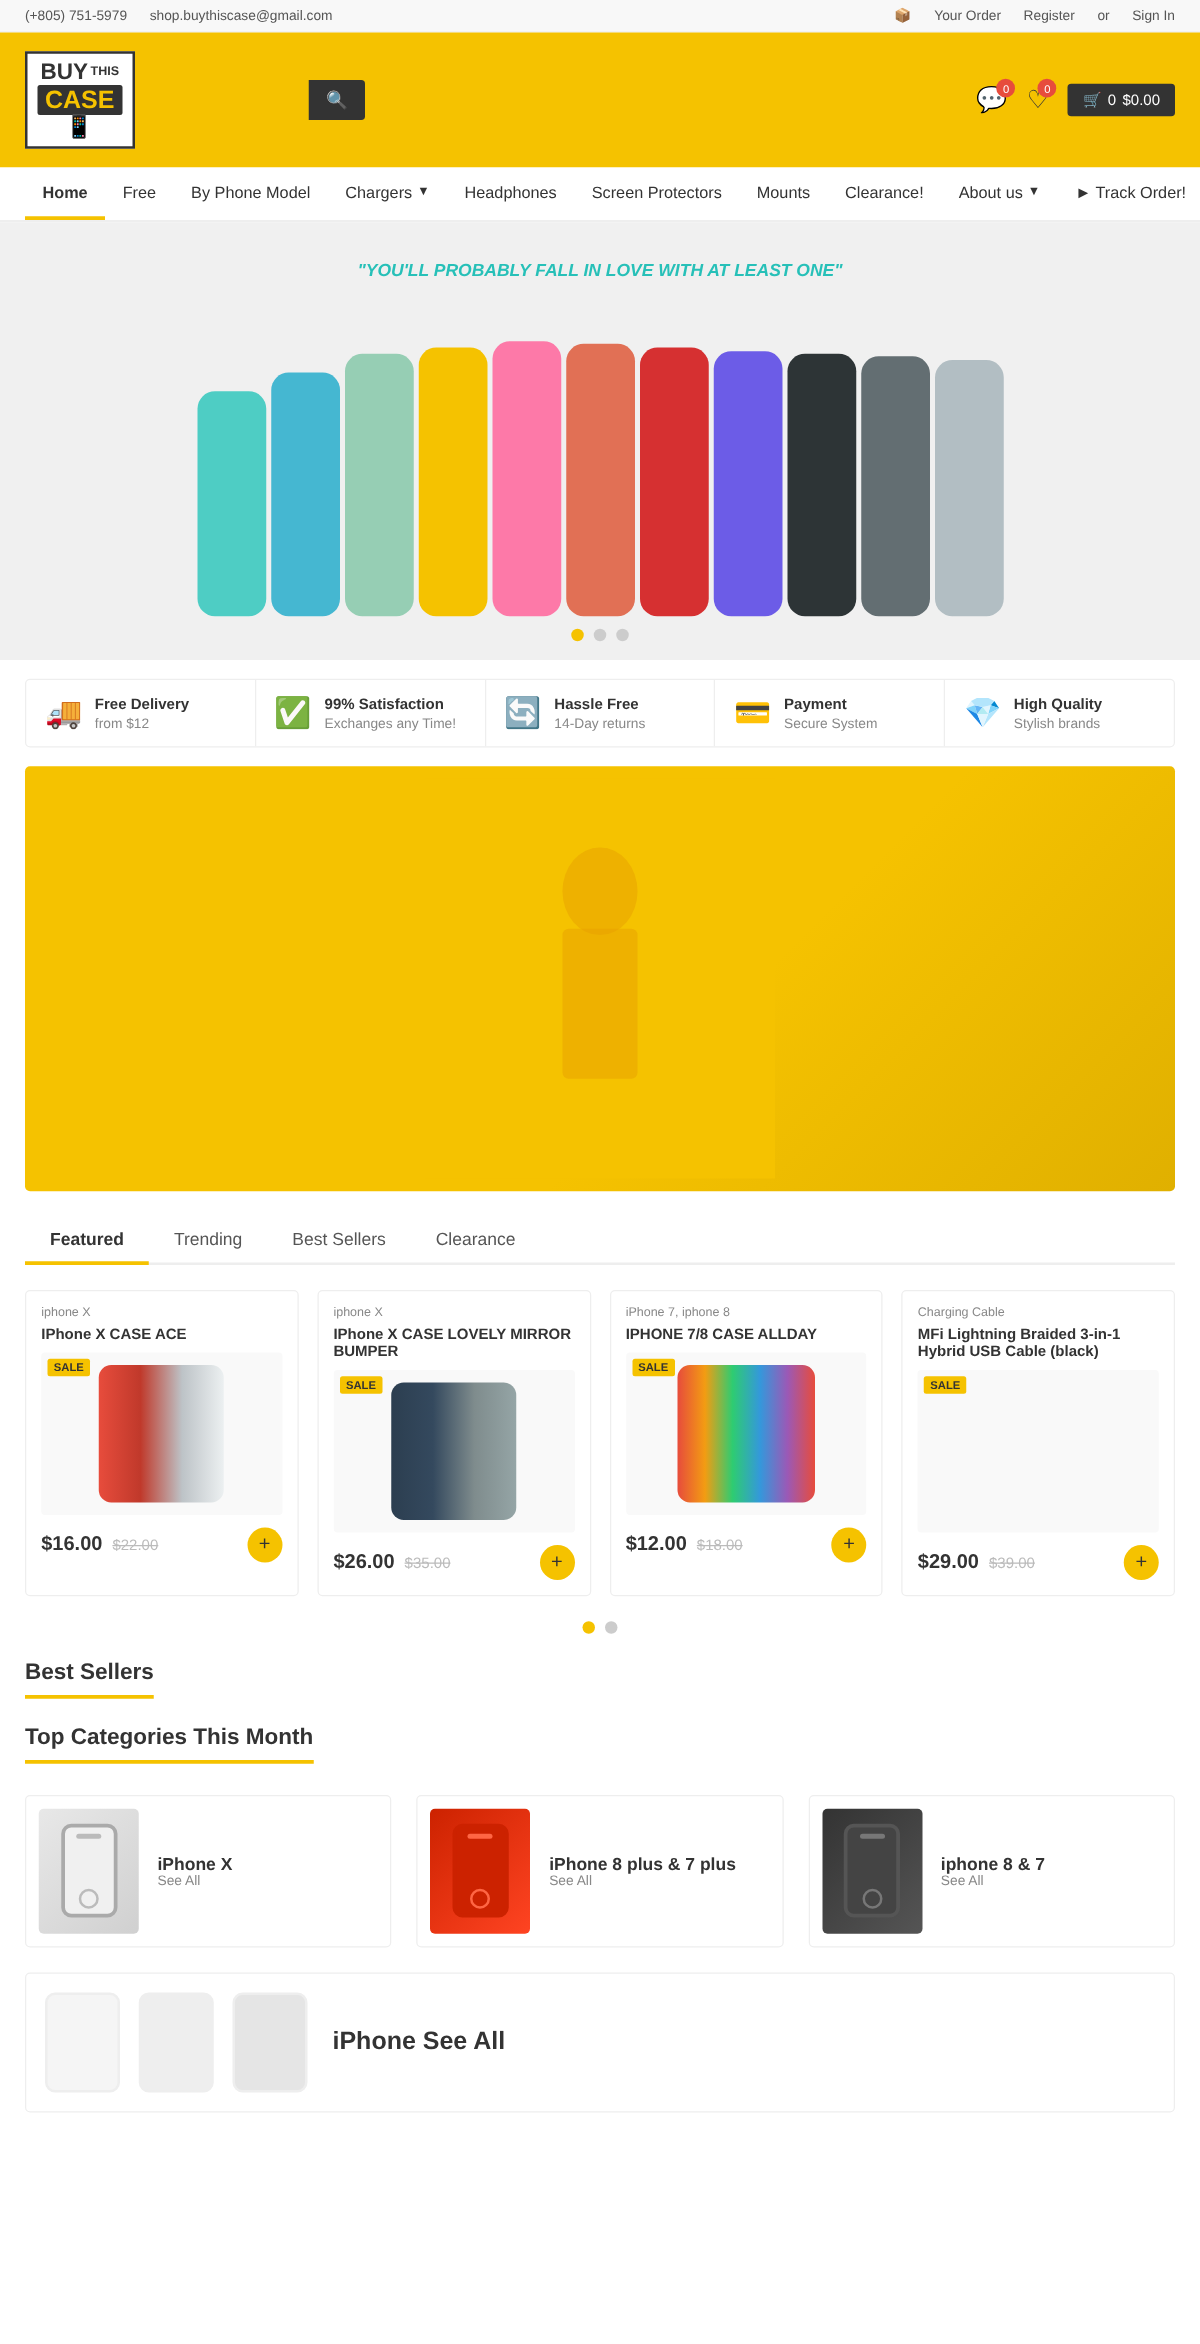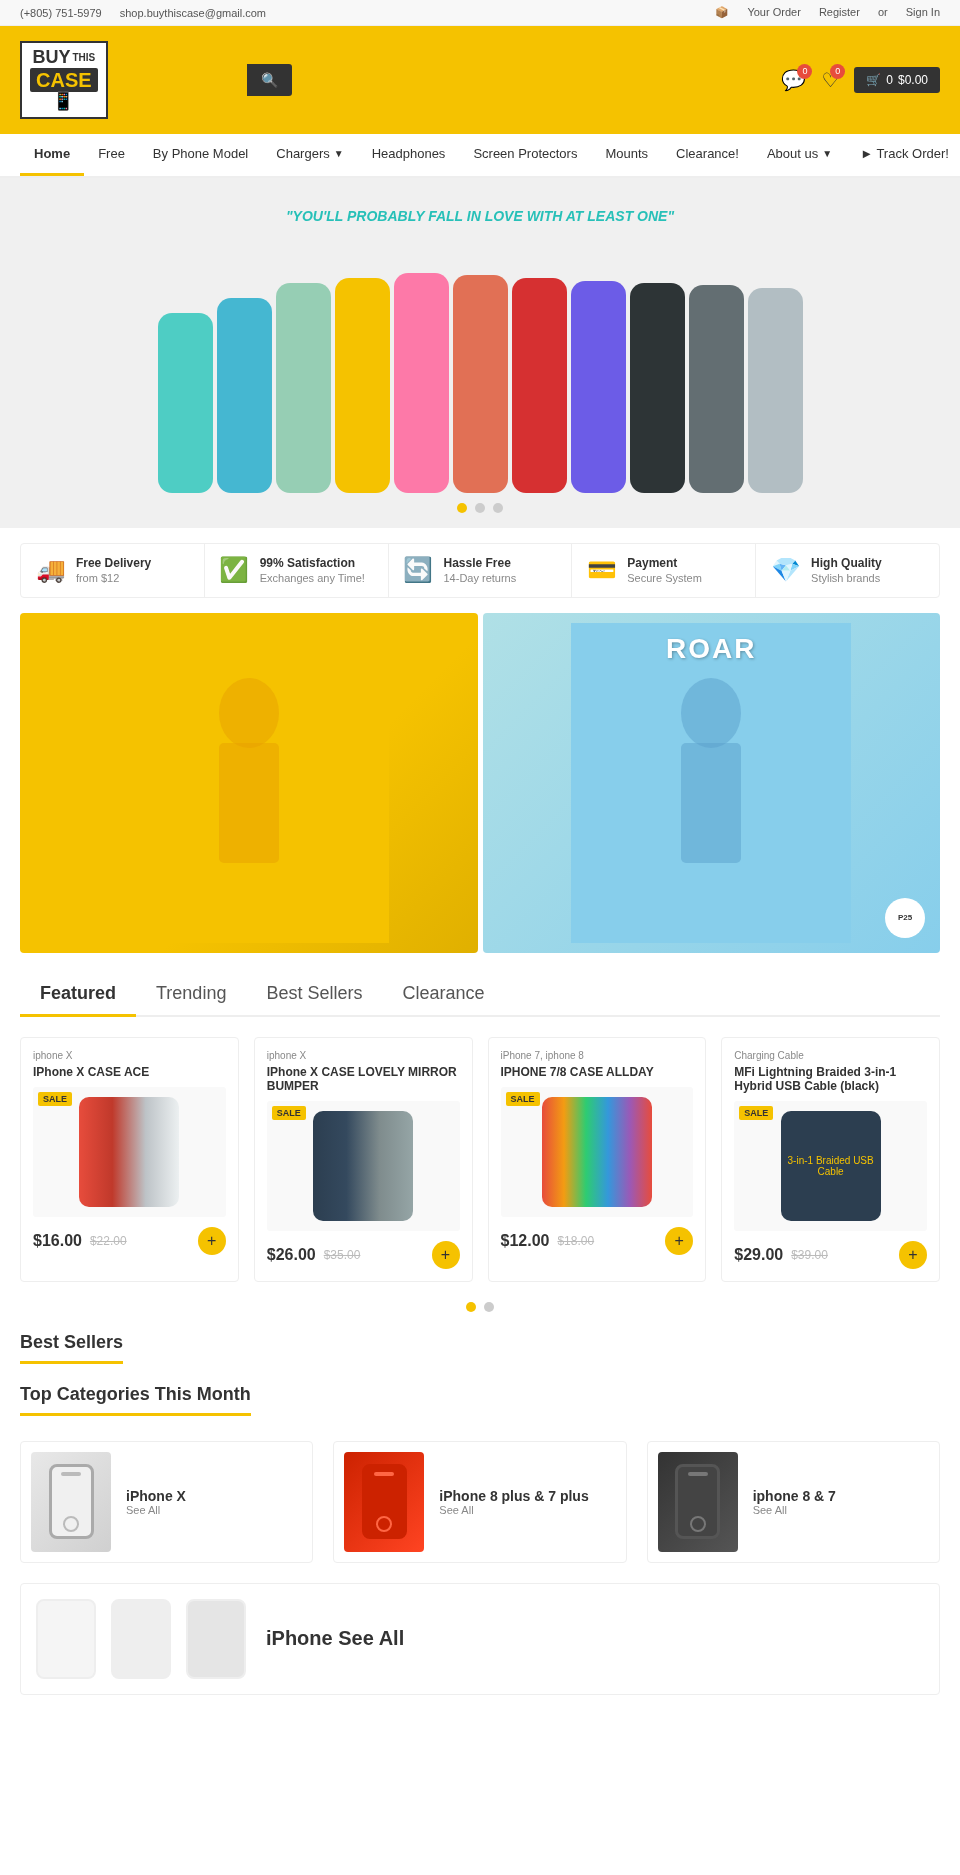--- a/index.html
+++ b/index.html
@@ -48,21 +48,21 @@
     .promo-images { display: flex; gap: 5px; margin: 10px 20px; }
     .promo-img { flex: 1; height: 340px; border-radius: 4px; overflow: hidden; display: flex; align-items: center; justify-content: center; font-size: 13px; color: #fff; }
     .promo-left { background: linear-gradient(135deg, #f5c200 0%, #f5c200 60%, #e0b000 100%); position: relative; }
     .promo-right { background: linear-gradient(135deg, #b0e0e6 0%, #87ceeb 100%); position: relative; }
     .promo-label { position: absolute; top: 20px; left: 50%; transform: translateX(-50%); font-size: 28px; font-weight: bold; color: #fff; letter-spacing: 2px; text-shadow: 1px 1px 3px rgba(0,0,0,0.3); }
     .promo-badge { position: absolute; bottom: 15px; right: 15px; width: 40px; height: 40px; border-radius: 50%; background: #fff; display: flex; align-items: center; justify-content: center; font-size: 8px; color: #333; font-weight: bold; text-align: center; }
 
     
     .product-section { margin: 20px 20px 0; }
     .product-tabs { display: flex; border-bottom: 2px solid #eee; margin-bottom: 20px; }
-    .product-tab { padding: 10px 20px; cursor: pointer; font-size: 18px; color: #555; border-bottom: 3px solid transparent; margin-bottom: -2px; }
+    .product-tab { padding: 10px 20px; cursor: pointer; font-size: 14px; color: #555; border-bottom: 3px solid transparent; margin-bottom: -2px; }
     .product-tab.active { color: #333; font-weight: bold; border-bottom: 3px solid #f5c200; }
 
     
     .product-grid { display: flex; gap: 15px; }
     .product-card { flex: 1; border: 1px solid #eee; border-radius: 4px; padding: 12px; position: relative; }
     .product-subtitle { font-size: 10px; color: #888; margin-bottom: 4px; }
     .product-name { font-size: 12px; font-weight: bold; color: #333; margin-bottom: 8px; }
     .product-img-wrap { position: relative; height: 130px; display: flex; align-items: center; justify-content: center; margin-bottom: 10px; background: #f9f9f9; border-radius: 3px; }
     .sale-badge { position: absolute; top: 5px; left: 5px; background: #f5c200; color: #333; font-size: 9px; font-weight: bold; padding: 2px 5px; border-radius: 2px; }
     .product-price { display: flex; align-items: center; gap: 8px; }
@@ -224,29 +224,20 @@
 
 <div class="promo-images">
   <div class="promo-img promo-left">
     <svg width="280" height="320" viewBox="0 0 280 320">
       <rect width="280" height="320" fill="#f5c200"></rect>
 
       <ellipse cx="140" cy="90" rx="30" ry="35" fill="#e8a000" opacity="0.5"></ellipse>
       <rect x="110" y="120" width="60" height="120" rx="5" fill="#e8a000" opacity="0.5"></rect>
     </svg>
   </div>
-  <div class="promo-img promo-right" style="position:relative;">
-    <div class="promo-label">ROAR</div>
-    <svg width="280" height="320" viewBox="0 0 280 320">
-      <rect width="280" height="320" fill="#87ceeb"></rect>
-      <ellipse cx="140" cy="90" rx="30" ry="35" fill="#5aa0cc" opacity="0.5"></ellipse>
-      <rect x="110" y="120" width="60" height="120" rx="5" fill="#5aa0cc" opacity="0.5"></rect>
-    </svg>
-    <div class="promo-badge">P25</div>
-  </div>
 </div>
 
 <div class="product-section">
   <div class="product-tabs">
     <div class="product-tab active">Featured</div>
     <div class="product-tab">Trending</div>
     <div class="product-tab">Best Sellers</div>
     <div class="product-tab">Clearance</div>
   </div>
 
@@ -292,21 +283,20 @@
         <span class="price-old">$18.00</span>
         <button class="add-cart-btn">+</button>
       </div>
     </div>
 
     <div class="product-card">
       <div class="product-subtitle">Charging Cable</div>
       <div class="product-name">MFi Lightning Braided 3-in-1 Hybrid USB Cable (black)</div>
       <div class="product-img-wrap">
         <span class="sale-badge">SALE</span>
-        <div style="width:100px;height:110px;background:#2c3e50;border-radius:10px;display:flex;align-items:center;justify-content:center;color:#f5c200;font-size:10px;text-align:center;padding:5px;">3-in-1 Braided USB Cable</div>
       </div>
       <div class="product-price">
         <span class="price-current">$29.00</span>
         <span class="price-old">$39.00</span>
         <button class="add-cart-btn">+</button>
       </div>
     </div>
 
   </div>
 

